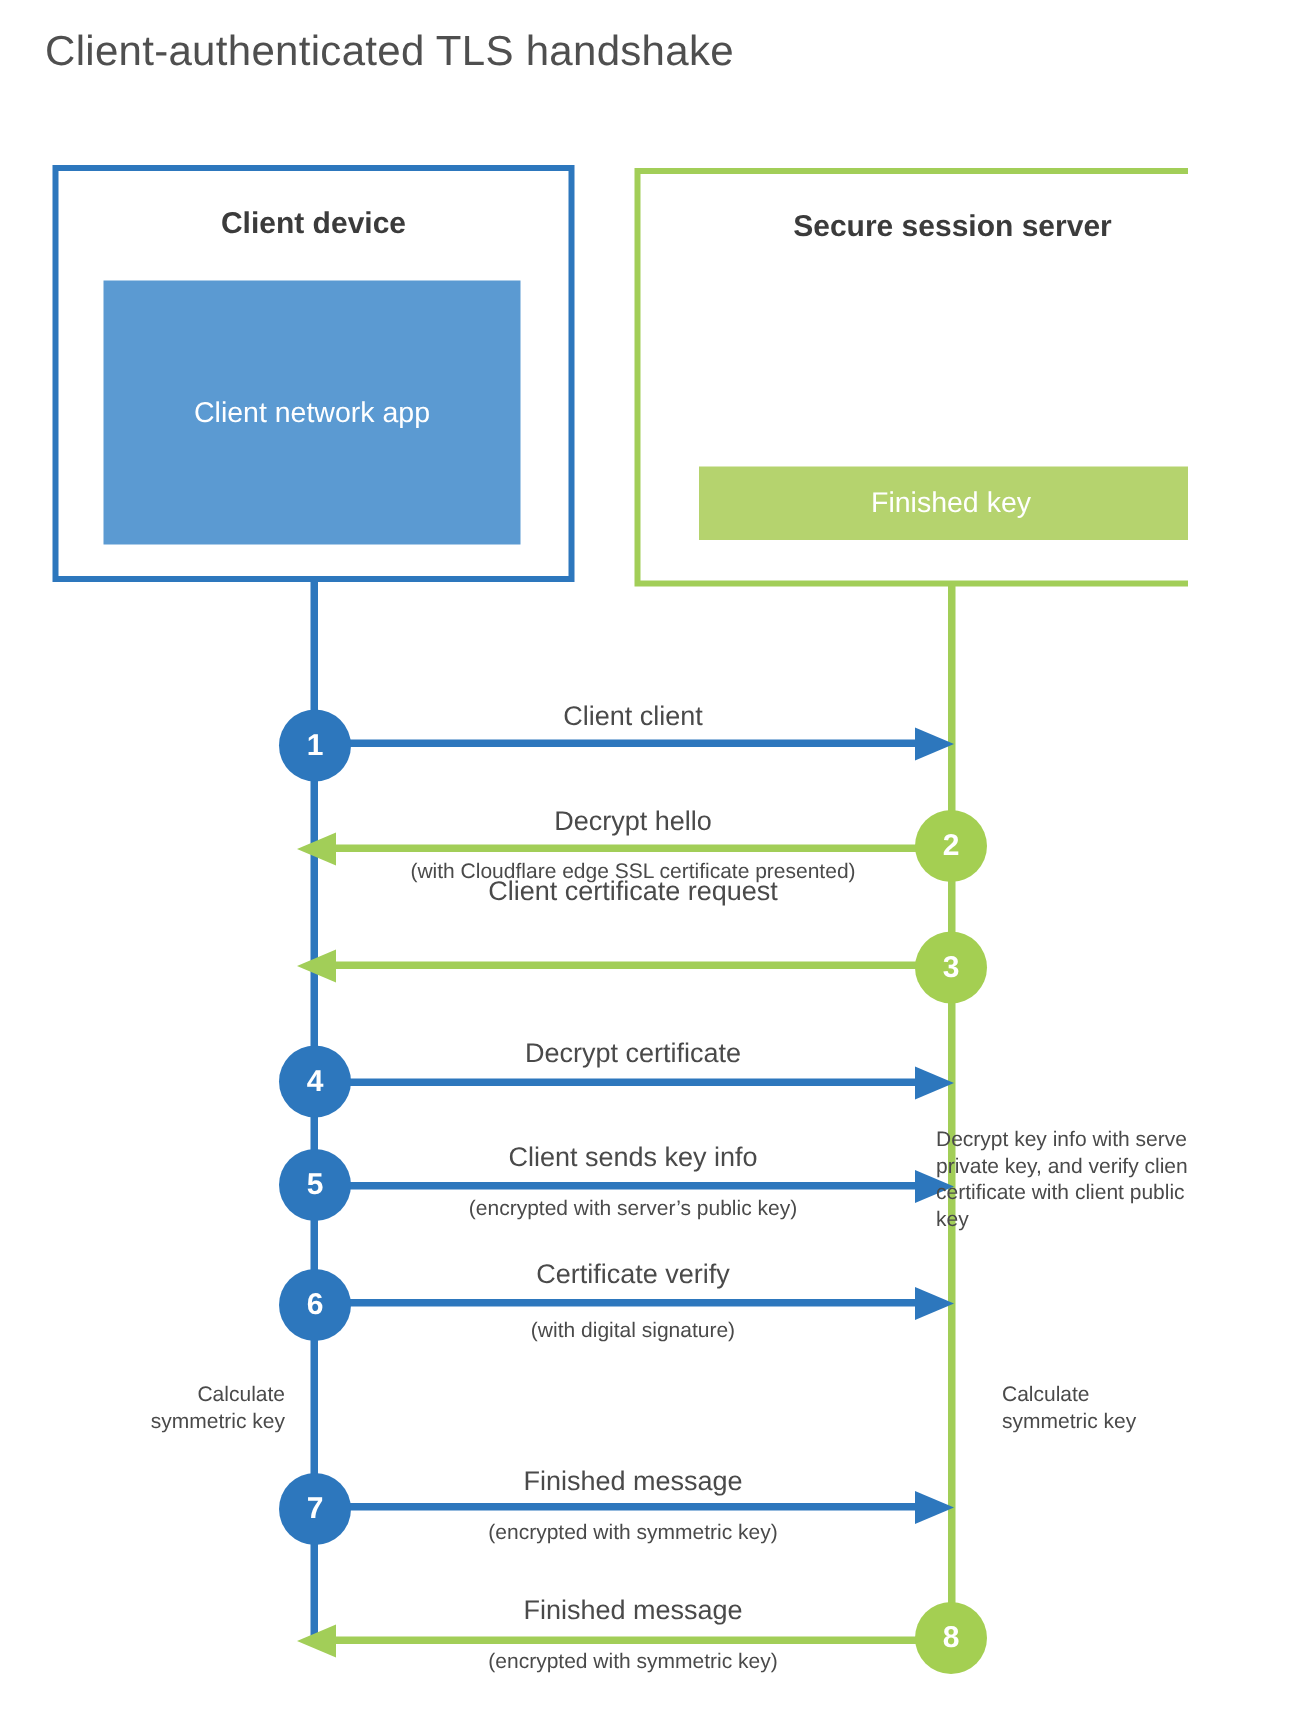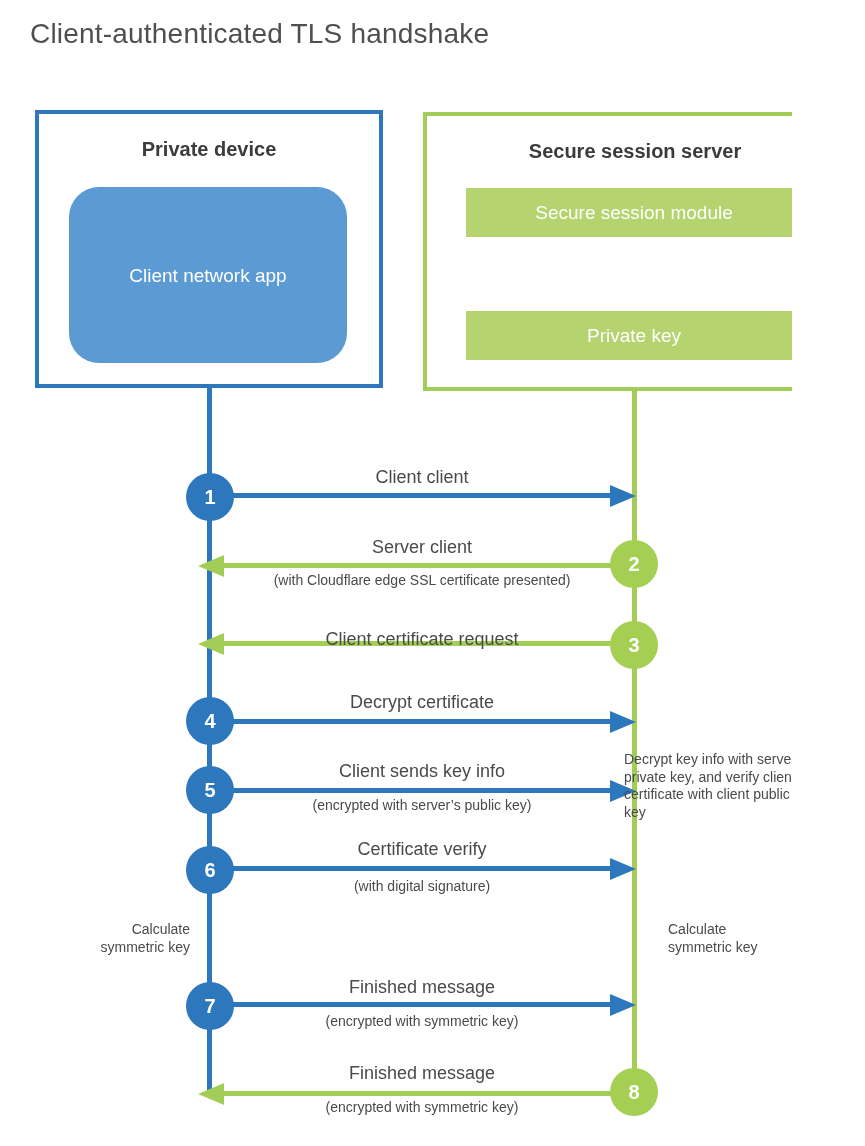--- a/index.html
+++ b/index.html
@@ -19,21 +19,21 @@
   .server-box{
     position:absolute;left:423px;top:112px;width:424px;height:279px;
     border:4px solid var(--green,#a2ce58);box-sizing:border-box;background:#fff;
   }
   .box-title{
     position:absolute;width:100%;top:24px;text-align:center;
     font-size:20px;font-weight:bold;color:var(--text_dark,#3b3b3b);
   }
   .app-box{
     position:absolute;left:69px;top:187px;width:278px;height:176px;
-    background:var(--blue_fill,#5b9ad2);display:flex;align-items:center;justify-content:center;border-radius:30px;
+    background:var(--blue_fill,#5b9ad2);display:flex;align-items:center;justify-content:center;
   }
   .app-box span{display:block;width:190px;text-align:center;color:#fff;font-size:19px;line-height:27px;}
   .server-bar{
     position:absolute;left:466px;width:336px;height:49px;background:var(--green_fill,#b5d36e);
     color:#fff;font-size:19px;text-align:center;line-height:49px;
   }
   .bar1{top:188px}.bar2{top:250px}.bar3{top:311px}
   
   .lifeline{position:absolute;width:5px;z-index:1;}
   .lifeline.blue{left:207px;top:386px;height:710px;background:var(--blue,#2d77bd);}
@@ -50,67 +50,66 @@
     color:#fff;font-size:20px;font-weight:bold;text-align:center;line-height:48px;
   }
   .c-blue .circle{background:var(--blue,#2d77bd);}
   .c-green .circle{background:var(--green_circle,#a4cf52);}
   .label{position:absolute;left:212px;width:420px;text-align:center;z-index:4;}
   .label.main{font-size:18px;color:var(--text_body,#4a4a4a);}
   .label.sub{font-size:14px;color:var(--text_body,#4a4a4a);}
   
   .st1 .line{top:493px}.st1 .head{top:485px}.st1 .circle{left:186px;top:473px}.st1 .main{top:467px}
   .st2 .line{top:563px}.st2 .head{top:555px}.st2 .circle{left:610px;top:540px}.st2 .main{top:537px}.st2 .sub{top:572px}
-  .st3 .line{top:641px}.st3 .head{top:633px}.st3 .circle{left:610px;top:621px}.st3 .main{top:629px}
+  .st3 .line{top:641px}.st3 .head{top:633px}.st3 .circle{left:610px;top:621px}.st3 .main{top:584px}
   .st4 .line{top:719px}.st4 .head{top:711px}.st4 .circle{left:186px;top:697px}.st4 .main{top:692px}
   .st5 .line{top:788px}.st5 .head{top:780px}.st5 .circle{left:186px;top:766px}.st5 .main{top:761px}.st5 .sub{top:797px}
   .st6 .line{top:866px}.st6 .head{top:858px}.st6 .circle{left:186px;top:846px}.st6 .main{top:839px}.st6 .sub{top:878px}
   .st7 .line{top:1002px}.st7 .head{top:994px}.st7 .circle{left:186px;top:982px}.st7 .main{top:977px}.st7 .sub{top:1013px}
   .st8 .line{top:1091px}.st8 .head{top:1083px}.st8 .circle{left:610px;top:1068px}.st8 .main{top:1063px}.st8 .sub{top:1099px}
   
   .note{position:absolute;font-size:14px;line-height:17.5px;color:var(--text_body,#4a4a4a);z-index:4;}
   .note.decrypt{left:624px;top:751px;width:176px;}
   .note.calc-left{left:40px;top:921px;width:150px;text-align:right;white-space:pre-line;}
   .note.calc-right{left:668px;top:921px;width:150px;text-align:left;white-space:pre-line;}
 </style>
 </head>
 <body>
 
 <div class="canvas">
 
   <div class="page-title">Client-authenticated TLS handshake</div>
 
   <div class="client-box">
-    <div class="box-title">Private device</div>
+    <div class="box-title">Client device</div>
   </div>
   <div class="app-box">
     <span>Client network app</span>
   </div>
 
   <div class="server-box">
     <div class="box-title">Secure session server</div>
   </div>
-  <div class="server-bar bar1">Secure session module</div>
-  <div class="server-bar bar3">Private key</div>
+  <div class="server-bar bar3">Finished key</div>
 
   <div class="lifeline blue"></div>
   <div class="lifeline green"></div>
 
   <div class="step st1 c-blue dir-right">
     <div class="line"></div>
     <div class="head"></div>
     <div class="circle">1</div>
     <div class="label main">Client client</div>
   </div>
 
   <div class="step st2 c-green dir-left">
     <div class="line"></div>
     <div class="head"></div>
     <div class="circle">2</div>
-    <div class="label main">Server client</div>
+    <div class="label main">Decrypt hello</div>
     <div class="label sub">(with Cloudflare edge SSL certificate presented)</div>
   </div>
 
   <div class="step st3 c-green dir-left">
     <div class="line"></div>
     <div class="head"></div>
     <div class="circle">3</div>
     <div class="label main">Client certificate request</div>
   </div>
 

